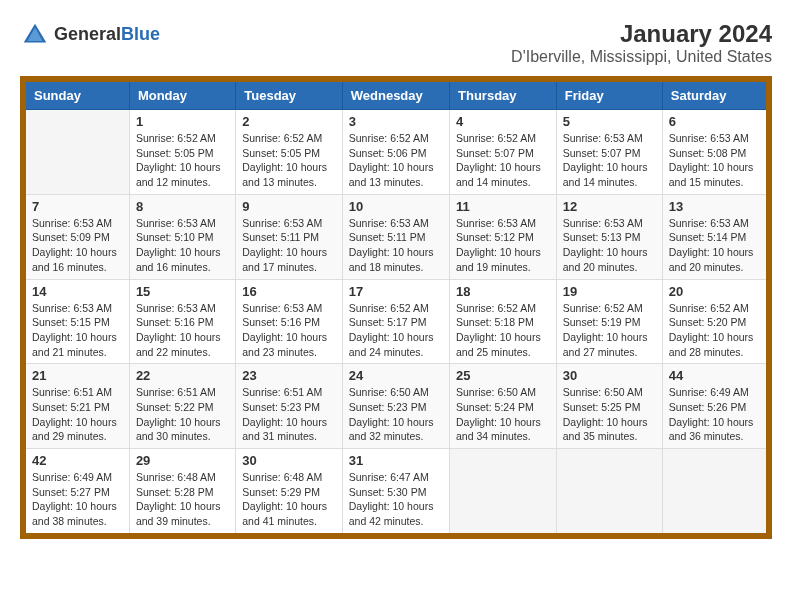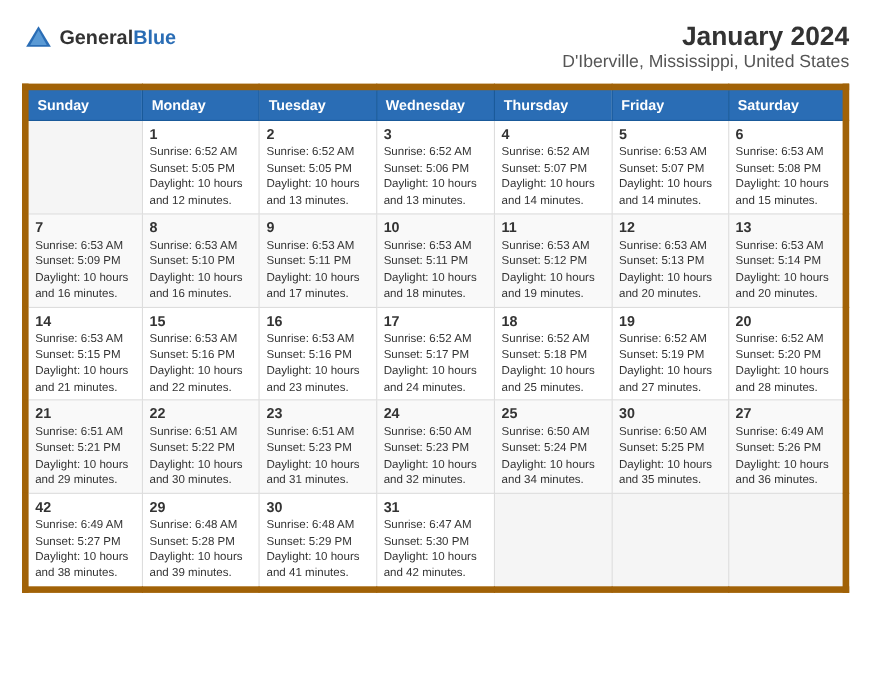--- a/index.html
+++ b/index.html
@@ -283,21 +283,21 @@
 Sunset: 5:24 PM
 Daylight: 10 hours and 34 minutes.</div>
         </td>
         <td>
           <div class="day-number">30</div>
           <div class="day-info" style="white-space: pre-line;">Sunrise: 6:50 AM
 Sunset: 5:25 PM
 Daylight: 10 hours and 35 minutes.</div>
         </td>
         <td>
-          <div class="day-number">27</div>
+          <div class="day-number">44</div>
           <div class="day-info" style="white-space: pre-line;">Sunrise: 6:49 AM
 Sunset: 5:26 PM
 Daylight: 10 hours and 36 minutes.</div>
         </td>
       </tr>
       <tr>
         <td>
           <div class="day-number">42</div>
           <div class="day-info" style="white-space: pre-line;">Sunrise: 6:49 AM
 Sunset: 5:27 PM

